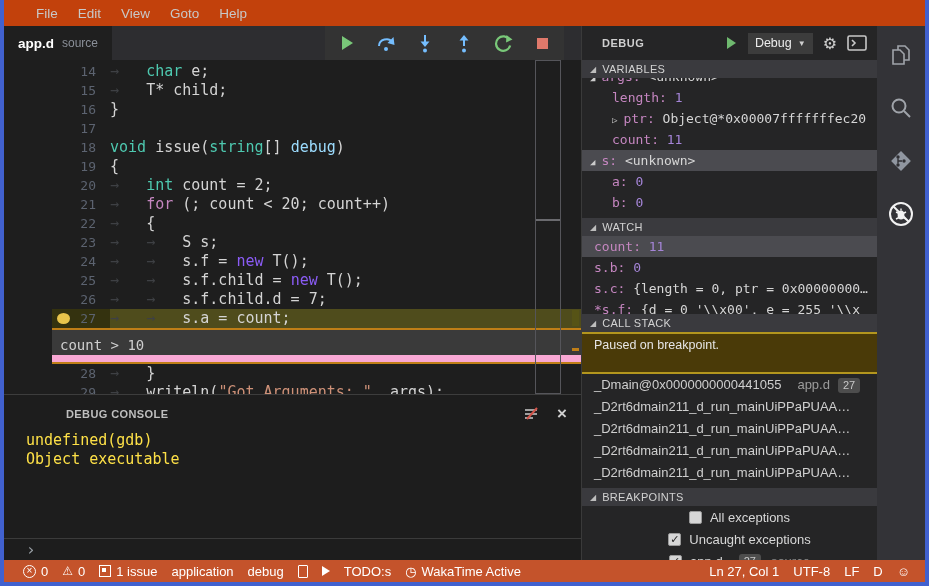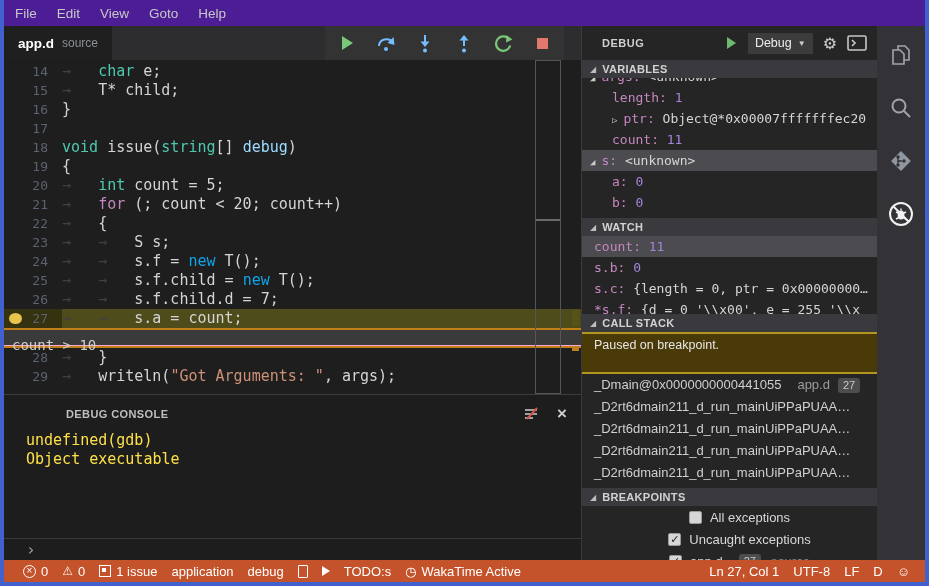--- a/index.html
+++ b/index.html
@@ -3,53 +3,53 @@
 <meta charset="utf-8">
 <style>
   * { margin:0; padding:0; box-sizing:border-box; }
   html,body { width:929px; height:586px; overflow:hidden; background:#1e1e1e;
               font-family:"Liberation Sans", sans-serif; }
   .window { width:929px; height:586px; border-left:4px solid #4161cf;
             border-right:4px solid #4161cf; border-bottom:4px solid #4161cf;
             display:flex; flex-direction:column; background:#1e1e1e; }
 
   
-  .menubar { height:26px; background:#4c1d95; display:flex; align-items:center;
-             padding-left:4px; flex:none; }
+  .menubar { height:26px; background:#c2410c; display:flex; align-items:center;
+             padding-left:25px; flex:none; }
   .menu-item { color:#c8c8c8; font-size:13.5px; padding:2px 7px; margin-right:6px; cursor:default; }
 
   
   .main { display:flex; height:534px; flex:none; }
   .editor-col { width:577px; flex:none; display:flex; flex-direction:column; background:#1e1e1e; }
 
   
   .tabbar { height:34px; background:#2d2d30; display:flex; align-items:stretch; position:relative; flex:none; }
   .tab { background:#1f1f1f; padding:0 14px; display:flex; align-items:center; }
   .tab-title { color:#ffffff; font-size:13.5px; font-weight:bold; }
   .tab-detail { color:#8a8f98; font-size:12px; margin-left:8px; }
   .dbg-toolbar { position:absolute; right:17px; top:0; height:34px; background:#333333;
                  display:flex; align-items:center; padding:0 12px; gap:19px; }
   .tb-btn { display:flex; align-items:center; justify-content:center; width:20px; height:20px; cursor:pointer; }
   .stop-sq { width:11px; height:11px; background:#e0796b; display:inline-block; }
 
   
   .code-area { height:334px; flex:none; position:relative; overflow:hidden; font-family:"DejaVu Sans Mono", monospace; }
-  #code-lines { padding-top:2px; }
+  #code-lines { padding-top:2px;padding-left:48px; }
   .code-line { display:flex; height:19px; line-height:19px; font-size:15px; white-space:pre; }
   .gutter { width:58px; flex:none; position:relative; }
   .lnum { position:absolute; right:14px; color:#5c6370; font-size:13px; line-height:19px; }
   .bp-dot { position:absolute; left:5px; top:4px; width:13px; height:11px; border-radius:50%; background:#e8c44c; }
   .line-content { flex:1; }
   .code-line.hl .line-content { background:#4f4c1c; }
   .code-line.hl .gutter { background:#34320f; }
-  .c-p{color:#d4d4d4} .c-t{color:#4ec9b0} .c-k{color:#c586c0} .c-n{color:#0ea5e9}
+  .c-p{color:#d4d4d4} .c-t{color:#4ec9b0} .c-k{color:#c586c0} .c-n{color:#8b5cf6}
   .c-s{color:#ce9178} .c-a{color:#9cdcfe} .c-w{color:#3e4044}
   .cond-widget { border-top:2px solid #bf7e17; border-bottom:2px solid #bf7e17; }
-  .cond-inner { height:16px; line-height:30px; background:#3a3a3a; color:#cfcfcf;
-                font-size:14px; padding-left:8px; border-bottom:1px solid #f9a8d4; }
+  .cond-inner { height:32px; line-height:30px; background:#3a3a3a; color:#cfcfcf;
+                font-size:14px; padding-left:8px; border-bottom:7px solid #f9a8d4; }
   .ed-scrollbar { position:absolute; right:20px; top:0; bottom:0; width:26px;
                   border:1px solid #55555a; }
   .ed-scrollbar .sb-split { position:absolute; left:0; right:0; top:158px; height:2px; background:#6a6a6e; }
   .ruler-mark-o { position:absolute; right:2px; top:250px; width:7px; height:16px; background:#565316; }
   .ruler-mark-y { position:absolute; right:2px; top:288px; width:7px; height:3px; background:#bf7e17; }
 
   
   .console { height:166px; flex:none; position:relative; background:#1d1d1d; border-top:1px solid #3d3d3d; }
   .console-header { height:28px; display:flex; align-items:center; padding:10px 14px 0 22px;margin-left:40px; }
   .console-title { color:#bfbfbf; font-size:11px; font-weight:bold; letter-spacing:.4px; flex:1; }
@@ -67,21 +67,21 @@
              border-left:1px solid #3a3a3a; overflow:hidden; }
   .panel-header { height:34px; flex:none; display:flex; align-items:center; padding:0 10px 0 20px; gap:10px; }
   .panel-title { color:#cfcfcf; font-size:11px; font-weight:bold; letter-spacing:.5px; flex:1; }
   .config-picker { background:#3c3c3c; color:#ededed; font-size:12.5px; height:21px;
                    display:flex; align-items:center; padding:0 7px; gap:6px; cursor:pointer; }
   .config-caret { font-size:8px; color:#cfcfcf; }
   .gear { color:#cfcfcf; font-size:16px; cursor:pointer; }
   .sec-header { height:18px; flex:none; background:#3a3a3e; display:flex; align-items:center;
                 padding-left:8px; gap:6px; cursor:pointer; }
   .sec-header .tri { color:#bdbdbd; font-size:8px; }
-  .sec-title { color:#d2d2d2; font-size:11px; font-weight:bold; letter-spacing:.3px; }
+  .sec-title { color:#d2d2d2; font-size:11px; font-weight:normal; letter-spacing:.3px; }
   .sec-body { overflow:hidden; flex:none; }
   .tree-row { height:21px; line-height:21px; font-family:"DejaVu Sans Mono", monospace;
               font-size:13px; white-space:nowrap; overflow:hidden; cursor:pointer; }
   .tree-row.sel { background:#4b4b50; }
   .tree-row.clip { margin-top:-12px; }
   .twistie { color:#cccccc; font-size:9px; margin-right:6px; }
   .vname { color:#c586c0; }
   .vnum { color:#a585d8; }
   .vtext { color:#d6d6d6; }
   .banner { height:42px; line-height:23px; flex:none; background:#4a3a08;
@@ -183,21 +183,21 @@
       </div>
 
       <div class="code-area">
         <div id="code-lines">
             <div class="code-line"><div class="gutter"><span class="lnum">14</span></div><div class="line-content"><span class="c-w">→   </span><span class="c-t">char</span><span class="c-p"> e;</span></div></div>
             <div class="code-line"><div class="gutter"><span class="lnum">15</span></div><div class="line-content"><span class="c-w">→   </span><span class="c-p">T* child;</span></div></div>
             <div class="code-line"><div class="gutter"><span class="lnum">16</span></div><div class="line-content"><span class="c-p">}</span></div></div>
             <div class="code-line"><div class="gutter"><span class="lnum">17</span></div><div class="line-content"></div></div>
             <div class="code-line"><div class="gutter"><span class="lnum">18</span></div><div class="line-content"><span class="c-t">void</span><span class="c-p"> issue(</span><span class="c-t">string</span><span class="c-p">[] </span><span class="c-a">debug</span><span class="c-p">)</span></div></div>
             <div class="code-line"><div class="gutter"><span class="lnum">19</span></div><div class="line-content"><span class="c-p">{</span></div></div>
-            <div class="code-line"><div class="gutter"><span class="lnum">20</span></div><div class="line-content"><span class="c-w">→   </span><span class="c-t">int</span><span class="c-p"> count = 5;</span></div></div>
+            <div class="code-line"><div class="gutter"><span class="lnum">20</span></div><div class="line-content"><span class="c-w">→   </span><span class="c-t">int</span><span class="c-p"> count = 2;</span></div></div>
             <div class="code-line"><div class="gutter"><span class="lnum">21</span></div><div class="line-content"><span class="c-w">→   </span><span class="c-k">for</span><span class="c-p"> (; count &lt; 20; count++)</span></div></div>
             <div class="code-line"><div class="gutter"><span class="lnum">22</span></div><div class="line-content"><span class="c-w">→   </span><span class="c-p">{</span></div></div>
             <div class="code-line"><div class="gutter"><span class="lnum">23</span></div><div class="line-content"><span class="c-w">→   </span><span class="c-w">→   </span><span class="c-p">S s;</span></div></div>
             <div class="code-line"><div class="gutter"><span class="lnum">24</span></div><div class="line-content"><span class="c-w">→   </span><span class="c-w">→   </span><span class="c-p">s.f = </span><span class="c-n">new</span><span class="c-p"> T();</span></div></div>
             <div class="code-line"><div class="gutter"><span class="lnum">25</span></div><div class="line-content"><span class="c-w">→   </span><span class="c-w">→   </span><span class="c-p">s.f.child = </span><span class="c-n">new</span><span class="c-p"> T();</span></div></div>
             <div class="code-line"><div class="gutter"><span class="lnum">26</span></div><div class="line-content"><span class="c-w">→   </span><span class="c-w">→   </span><span class="c-p">s.f.child.d = 7;</span></div></div>
             <div class="code-line hl"><div class="gutter"><span class="bp-dot"></span><span class="lnum">27</span></div><div class="line-content"><span class="c-w">→   </span><span class="c-w">→   </span><span class="c-p">s.a = count;</span></div></div>
             <div class="cond-widget">
               <div class="cond-inner">count &gt; 10</div>
             </div>

